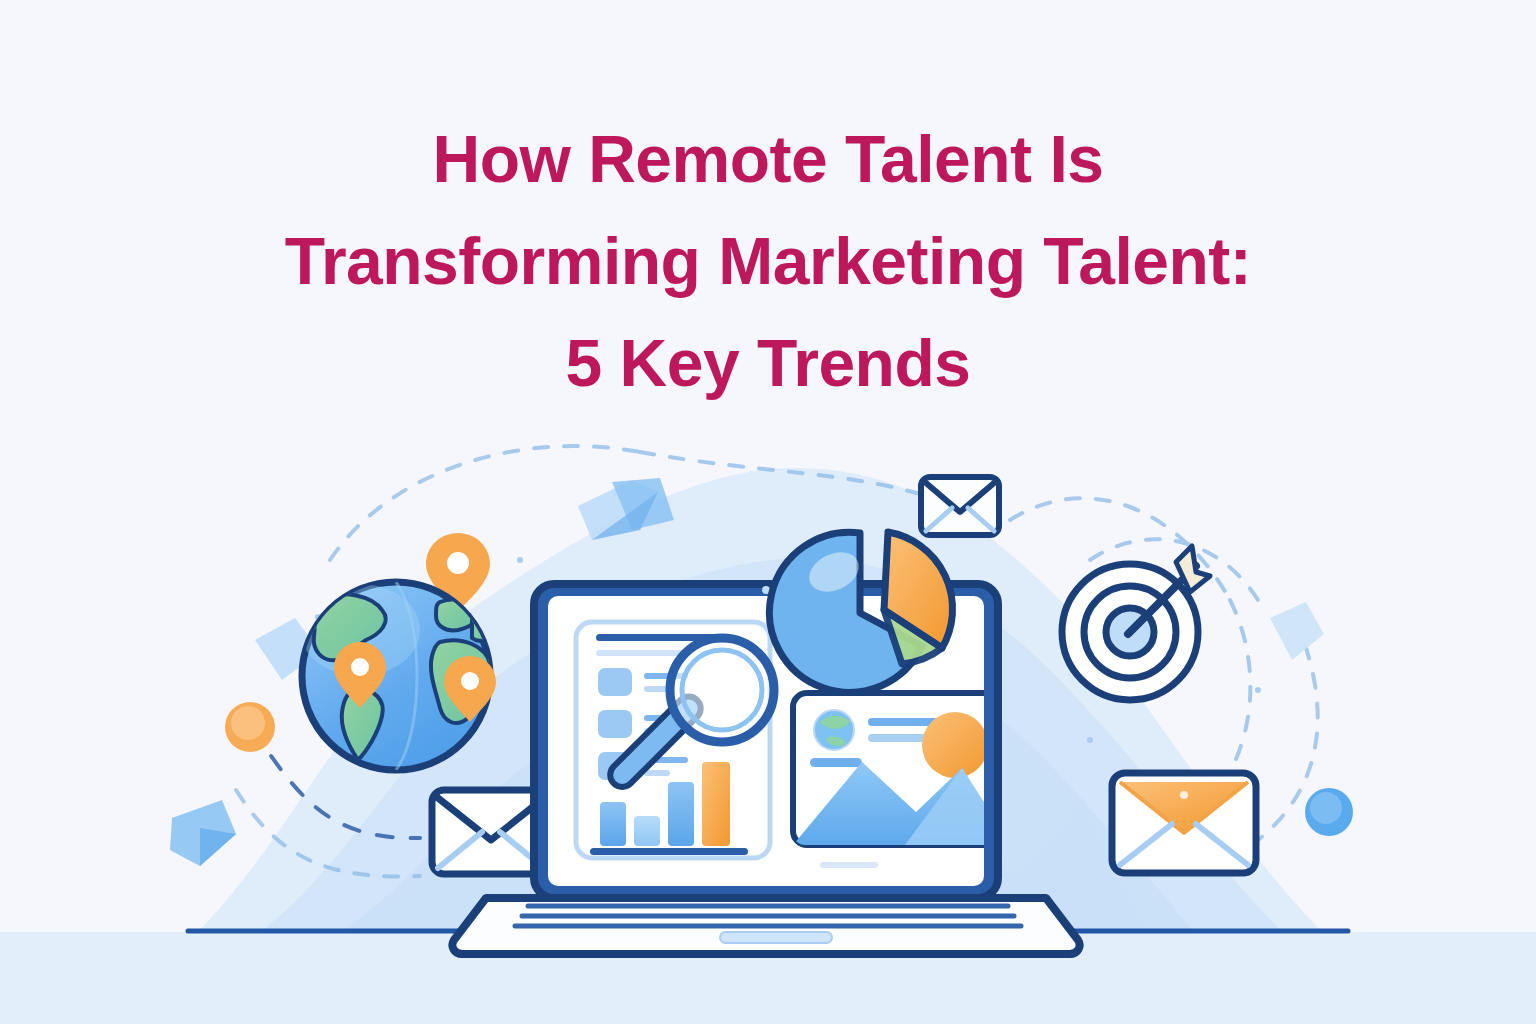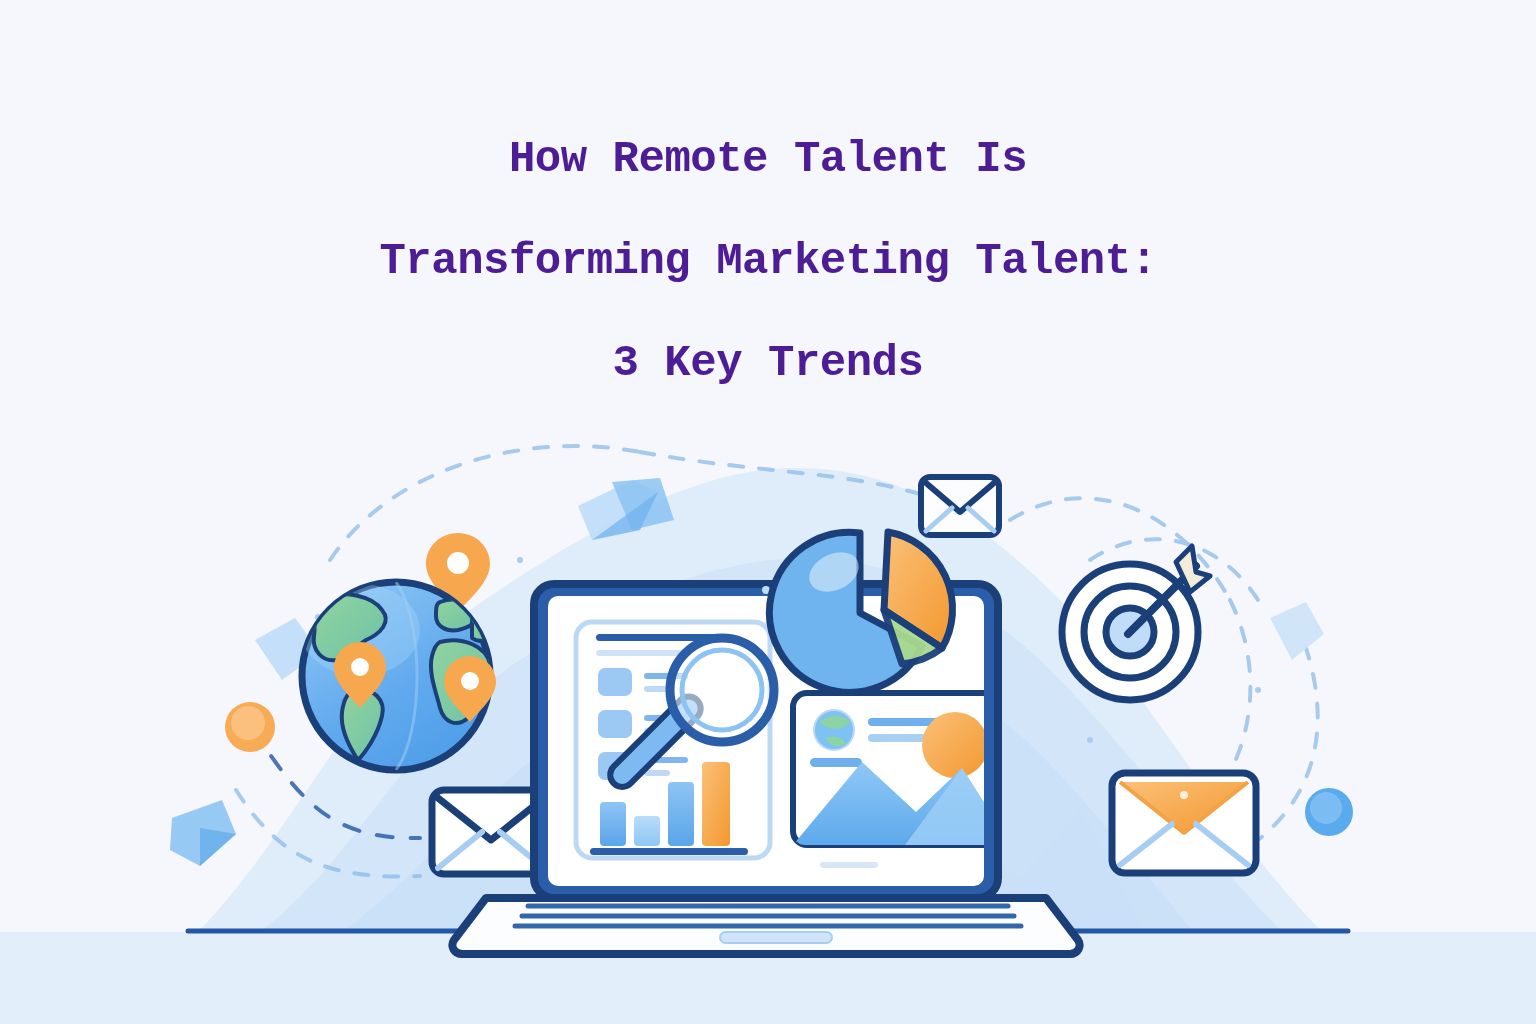--- a/index.html
+++ b/index.html
@@ -20,24 +20,24 @@
   #title-block {
     position: absolute;
     left: 0;
     top: 108px;
     width: 1536px;
     text-align: center;
     z-index: 20;
   }
   .title-line {
     display: block;
-    color: #4c1d95;
-    font-family: Liberation Mono, monospace;
+    color: #be185d;
+    font-family: Liberation Sans, sans-serif;
     font-weight: bold;
-    font-size: 44px;
+    font-size: 66px;
     line-height: 102px;
     letter-spacing: -0.5px;
   }
 </style>
 </head>
 <body>
 
 <div id="canvas">
 
   <svg class="full" viewBox="0 0 1536 1024">
@@ -307,16 +307,16 @@
       <line x1="522" y1="916" x2="1014" y2="916"></line>
       <line x1="515" y1="926" x2="1021" y2="926"></line>
     </g>
 
     <rect x="720" y="932" width="112" height="11" rx="5.5" fill="#cfe4f8" stroke="#a9cdf2" stroke-width="2"></rect>
   </svg>
 
   <div id="title-block">
     <span class="title-line">How Remote Talent Is</span>
     <span class="title-line">Transforming Marketing Talent:</span>
-    <span class="title-line">3 Key Trends</span>
+    <span class="title-line">5 Key Trends</span>
   </div>
 
 </div>
 
 </body></html>

